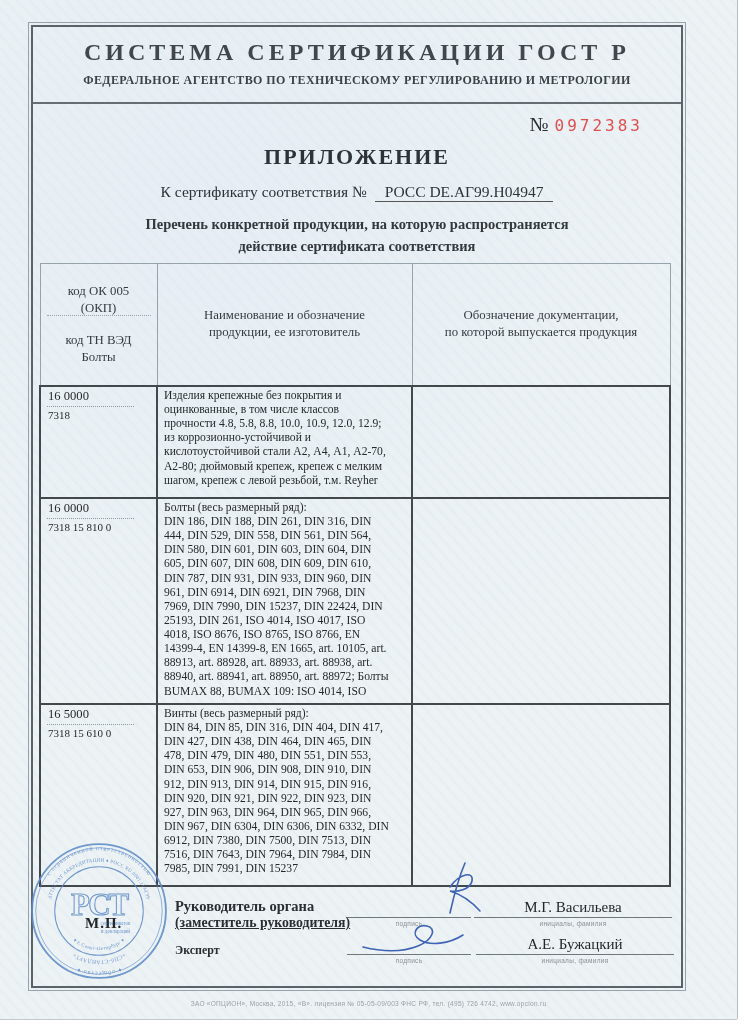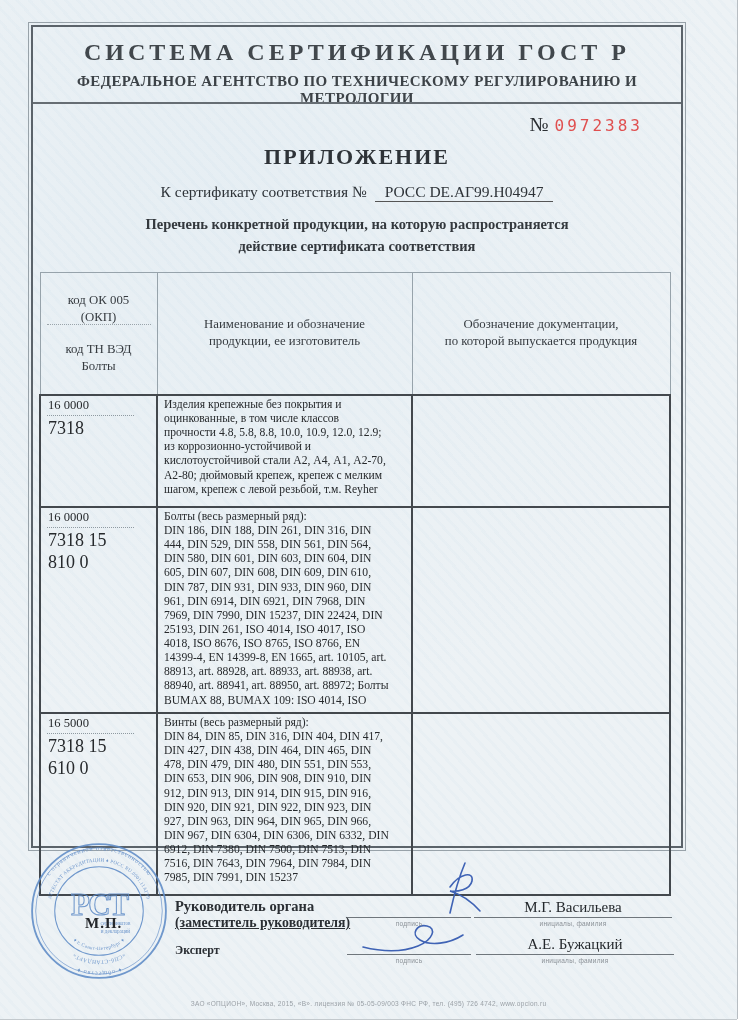--- a/index.html
+++ b/index.html
@@ -11,68 +11,68 @@
   }
   .paper{
     position:absolute;left:0;top:0;width:737px;height:1019px;
     background:
       repeating-linear-gradient(48deg, rgba(150,190,215,0.05) 0 3px, rgba(255,255,255,0) 3px 9px),
       radial-gradient(circle at 30% 20%, rgba(170,205,230,0.10), rgba(0,0,0,0) 55%),
       #edf2f5;
     box-shadow:1px 0 0 #b7bdc2, 0 1px 0 #c3c9cd;
   }
   .frame{
-    position:absolute;left:28px;top:22px;width:658px;height:829px;
+    position:absolute;left:28px;top:22px;width:658px;height:969px;
     border:1px solid #98a2a9;box-sizing:border-box;
   }
   .frame-inner{position:absolute;inset:2px;border:2px solid #5b636a;pointer-events:none;}
   .gost-title{
     position:absolute;top:16px;left:0;width:100%;text-align:center;
     font-size:24px;font-weight:bold;letter-spacing:4px;color:#41474c;
   }
   .agency{
     position:absolute;top:50px;left:0;width:100%;text-align:center;
-    font-size:15px;font-weight:bold;letter-spacing:0.4px;color:#3c4247;
+    font-size:12px;font-weight:bold;letter-spacing:0.4px;color:#3c4247;
   }
   .hdr-divider{position:absolute;top:79px;left:4px;right:4px;border-top:2px solid #666d73;height:0;}
   .serial{position:absolute;top:90px;right:42px;white-space:nowrap;}
   .serial .numero{font-size:20px;color:#2b2f33;}
   .serial .digits{
     font-family:"DejaVu Sans Mono", monospace;font-size:16px;color:#e04f4f;
     letter-spacing:3px;margin-left:6px;
   }
   .appendix-title{
     position:absolute;top:121px;left:0;width:100%;text-align:center;
     font-size:22px;font-weight:bold;letter-spacing:2px;color:#2e3338;
   }
   .cert-line{position:absolute;top:160px;left:0;width:100%;text-align:center;font-size:15.5px;}
   .cert-line .cert-no{border-bottom:1px solid #555;padding:0 10px 1px 10px;margin-left:4px;}
   .desc{
     position:absolute;top:190px;left:0;width:100%;text-align:center;
     font-size:14.5px;font-weight:bold;line-height:1.55;color:#33383d;
   }
   
   table.products{
-    position:absolute;left:10px;top:249px;width:630px;
+    position:absolute;left:10px;top:240px;width:630px;
     border-collapse:collapse;table-layout:fixed;
   }
   table.products th{
     border:1px solid #97a3ab;font-weight:normal;font-size:12.8px;
     text-align:center;vertical-align:middle;padding:3px 6px;color:#363b40;
     white-space:pre-line;line-height:1.35;
   }
   table.products td{
     border:2px solid #43484d;vertical-align:top;padding:2px 22px 2px 6px;
     font-size:11.6px;line-height:1.22;color:#26292c;
   }
   th.codes-head{padding:0;}
   .codes-head .half{height:31px;display:flex;align-items:center;justify-content:flex-start;padding:0 5px;font-size:12.8px;}
   .codes-head .half.top{border-bottom:1px dotted #9aa4ab;}
   .code-top{border-bottom:1px dotted #8f9aa1;padding:0 0 2px 1px;font-size:12.6px;}
-  .code-bottom{padding:2px 0 0 1px;font-size:18px;}
+  .code-bottom{padding:2px 0 0 1px;font-size:11px;}
   .clamp{overflow:hidden;white-space:pre-line;}
   .clamp.h1{max-height:102px;}
   .clamp.h2{max-height:198px;}
   .clamp.h3{max-height:174px;}
   td.h1{height:106px;} td.h2{height:200px;} td.h3{height:176px;}
   
   .stamp{position:absolute;left:0px;top:818px;width:140px;height:140px;opacity:0.88;}
   .mp-label{position:absolute;left:56px;top:892px;font-size:15px;font-weight:bold;color:#23262a;letter-spacing:1px;}
   .role-head{position:absolute;left:146px;top:876px;font-size:14.5px;font-weight:bold;line-height:1.1;color:#2a2e33;}
   .role-head .sub{text-decoration:underline;font-size:13.8px;}

